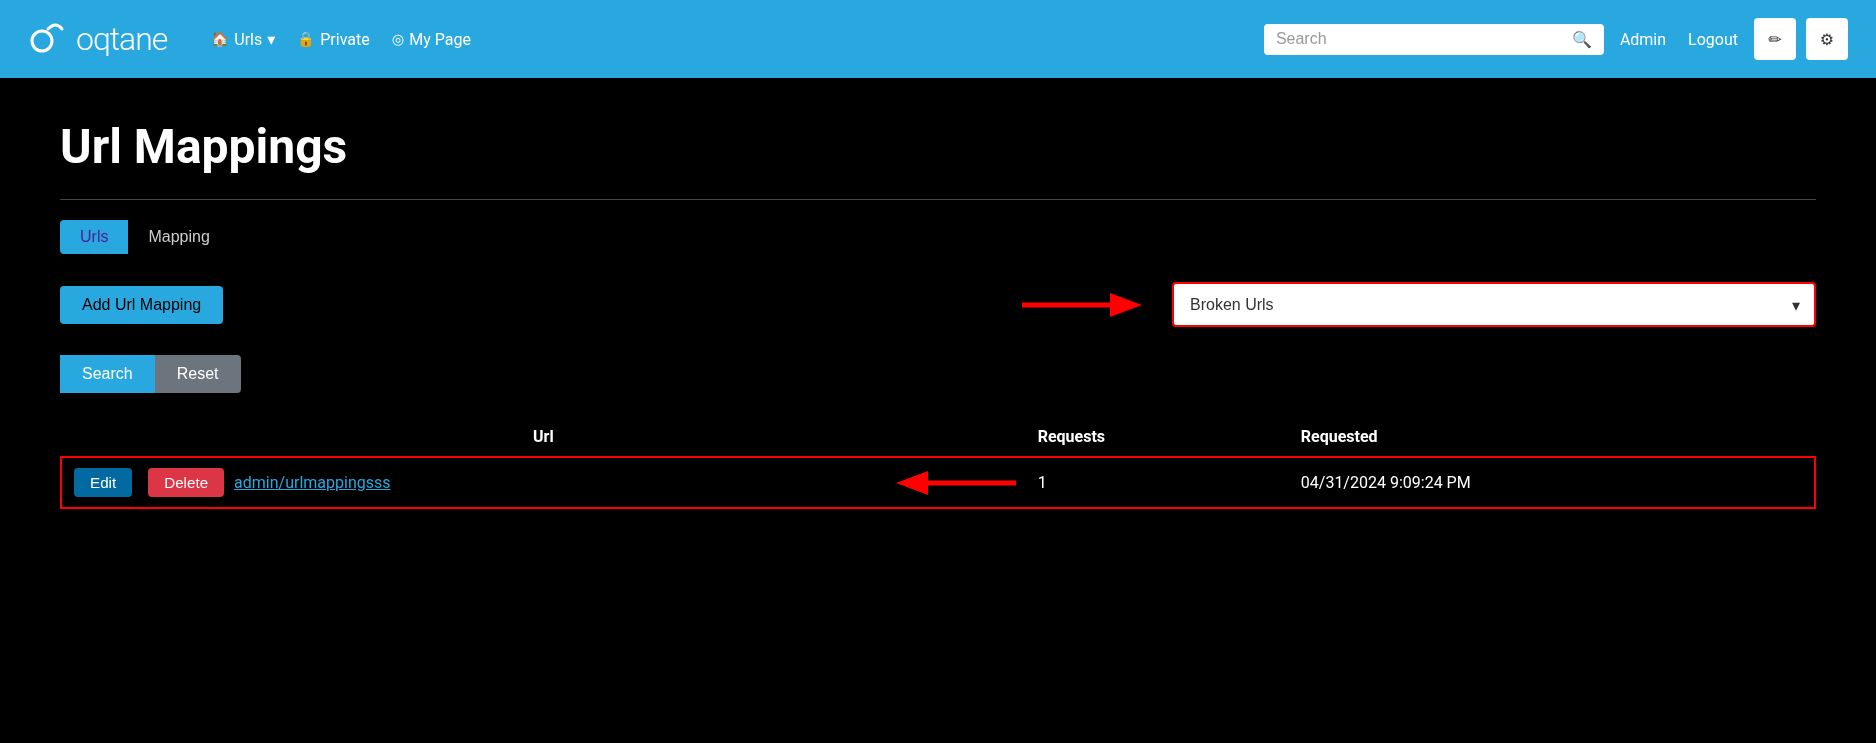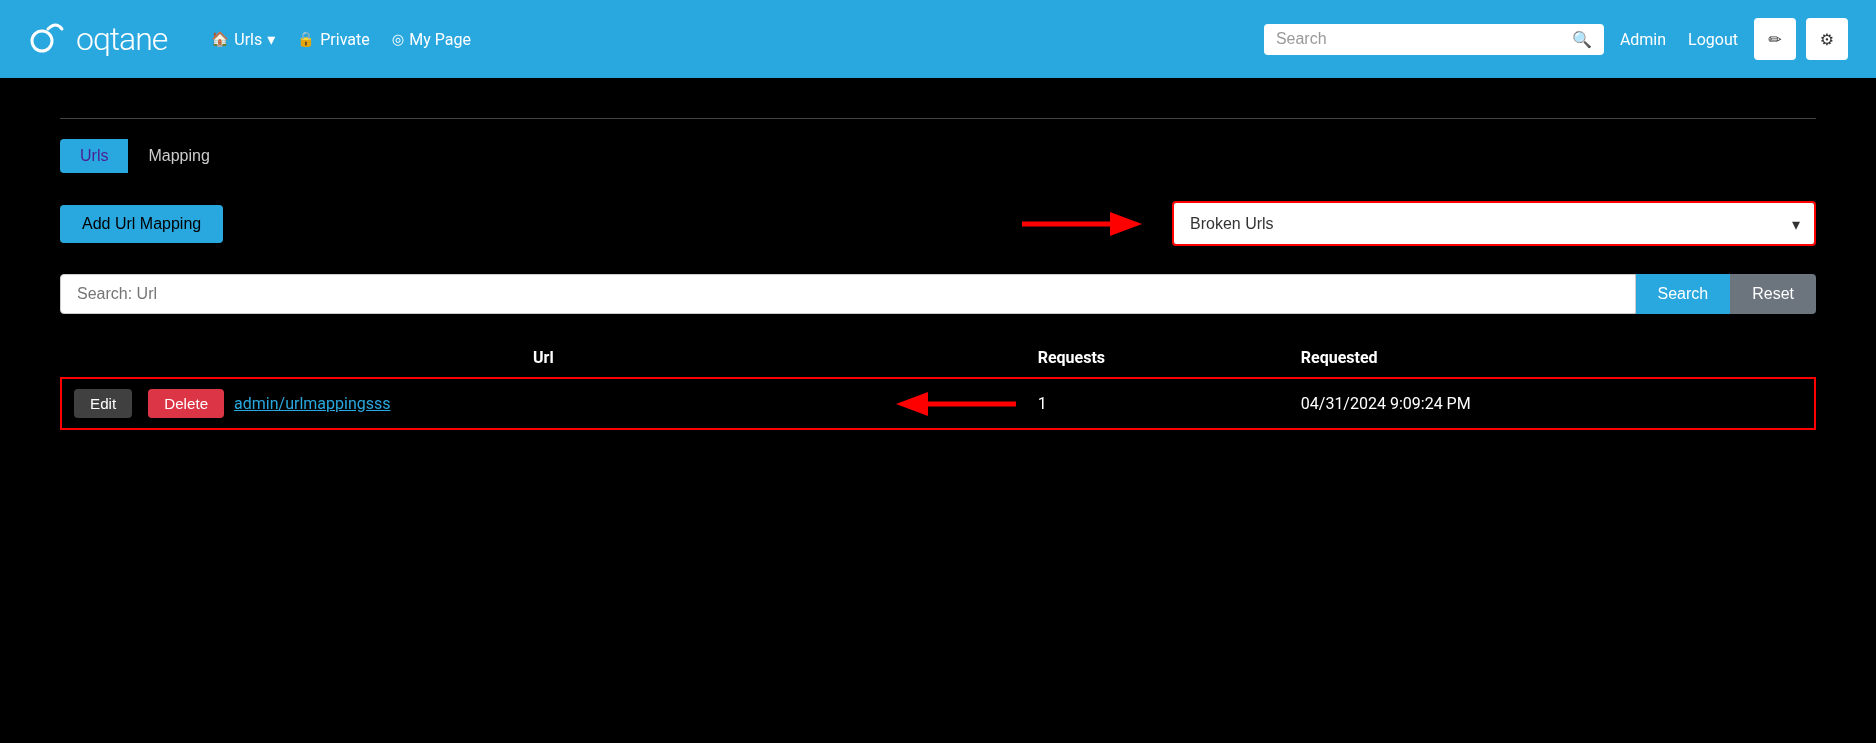--- a/index.html
+++ b/index.html
@@ -248,21 +248,21 @@
 
     
     .annotated-row td {
       border-top: 2px solid red;
       border-bottom: 2px solid red;
     }
     .annotated-row td:first-child { border-left: 2px solid red; }
     .annotated-row td:last-child { border-right: 2px solid red; }
 
     .btn-edit {
-      background: #404040;
+      background: #0369a1;
       color: #fff;
       border: none;
       border-radius: 4px;
       padding: 6px 16px;
       font-size: 0.95rem;
       cursor: pointer;
       margin-right: 6px;
     }
     .btn-delete {
       background: #dc3545;
@@ -319,20 +319,21 @@
       <span>✏</span>
     </button>
     <button class="nav-btn-icon">
       <span>⚙</span>
     </button>
   </div>
 </nav>
 
 <div class="main-content">
 
+  <h1 class="page-title">Url Mappings</h1>
   <hr class="divider">
 
   <div class="tabs">
     <button class="tab active">Urls</button>
     <button class="tab">Mapping</button>
   </div>
 
   <div class="toolbar">
     <button class="btn-add">Add Url Mapping</button>
 
@@ -347,21 +348,20 @@
       <select class="dropdown-select">
         <option>Broken Urls</option>
         <option>All Urls</option>
         <option>Mapped Urls</option>
       </select>
       <span class="dropdown-chevron">▾</span>
     </div>
   </div>
 
   <div class="search-row">
-    <input class="url-search-input" type="text" placeholder="Search: Url" style="">
     <button class="btn-search">Search</button>
     <button class="btn-reset">Reset</button>
   </div>
 
   <table class="data-table">
     <thead>
       <tr>
         <th style="width:55%; text-align:center;">Url</th>
         <th style="width:15%;">Requests</th>
         <th style="width:30%;">Requested</th>

